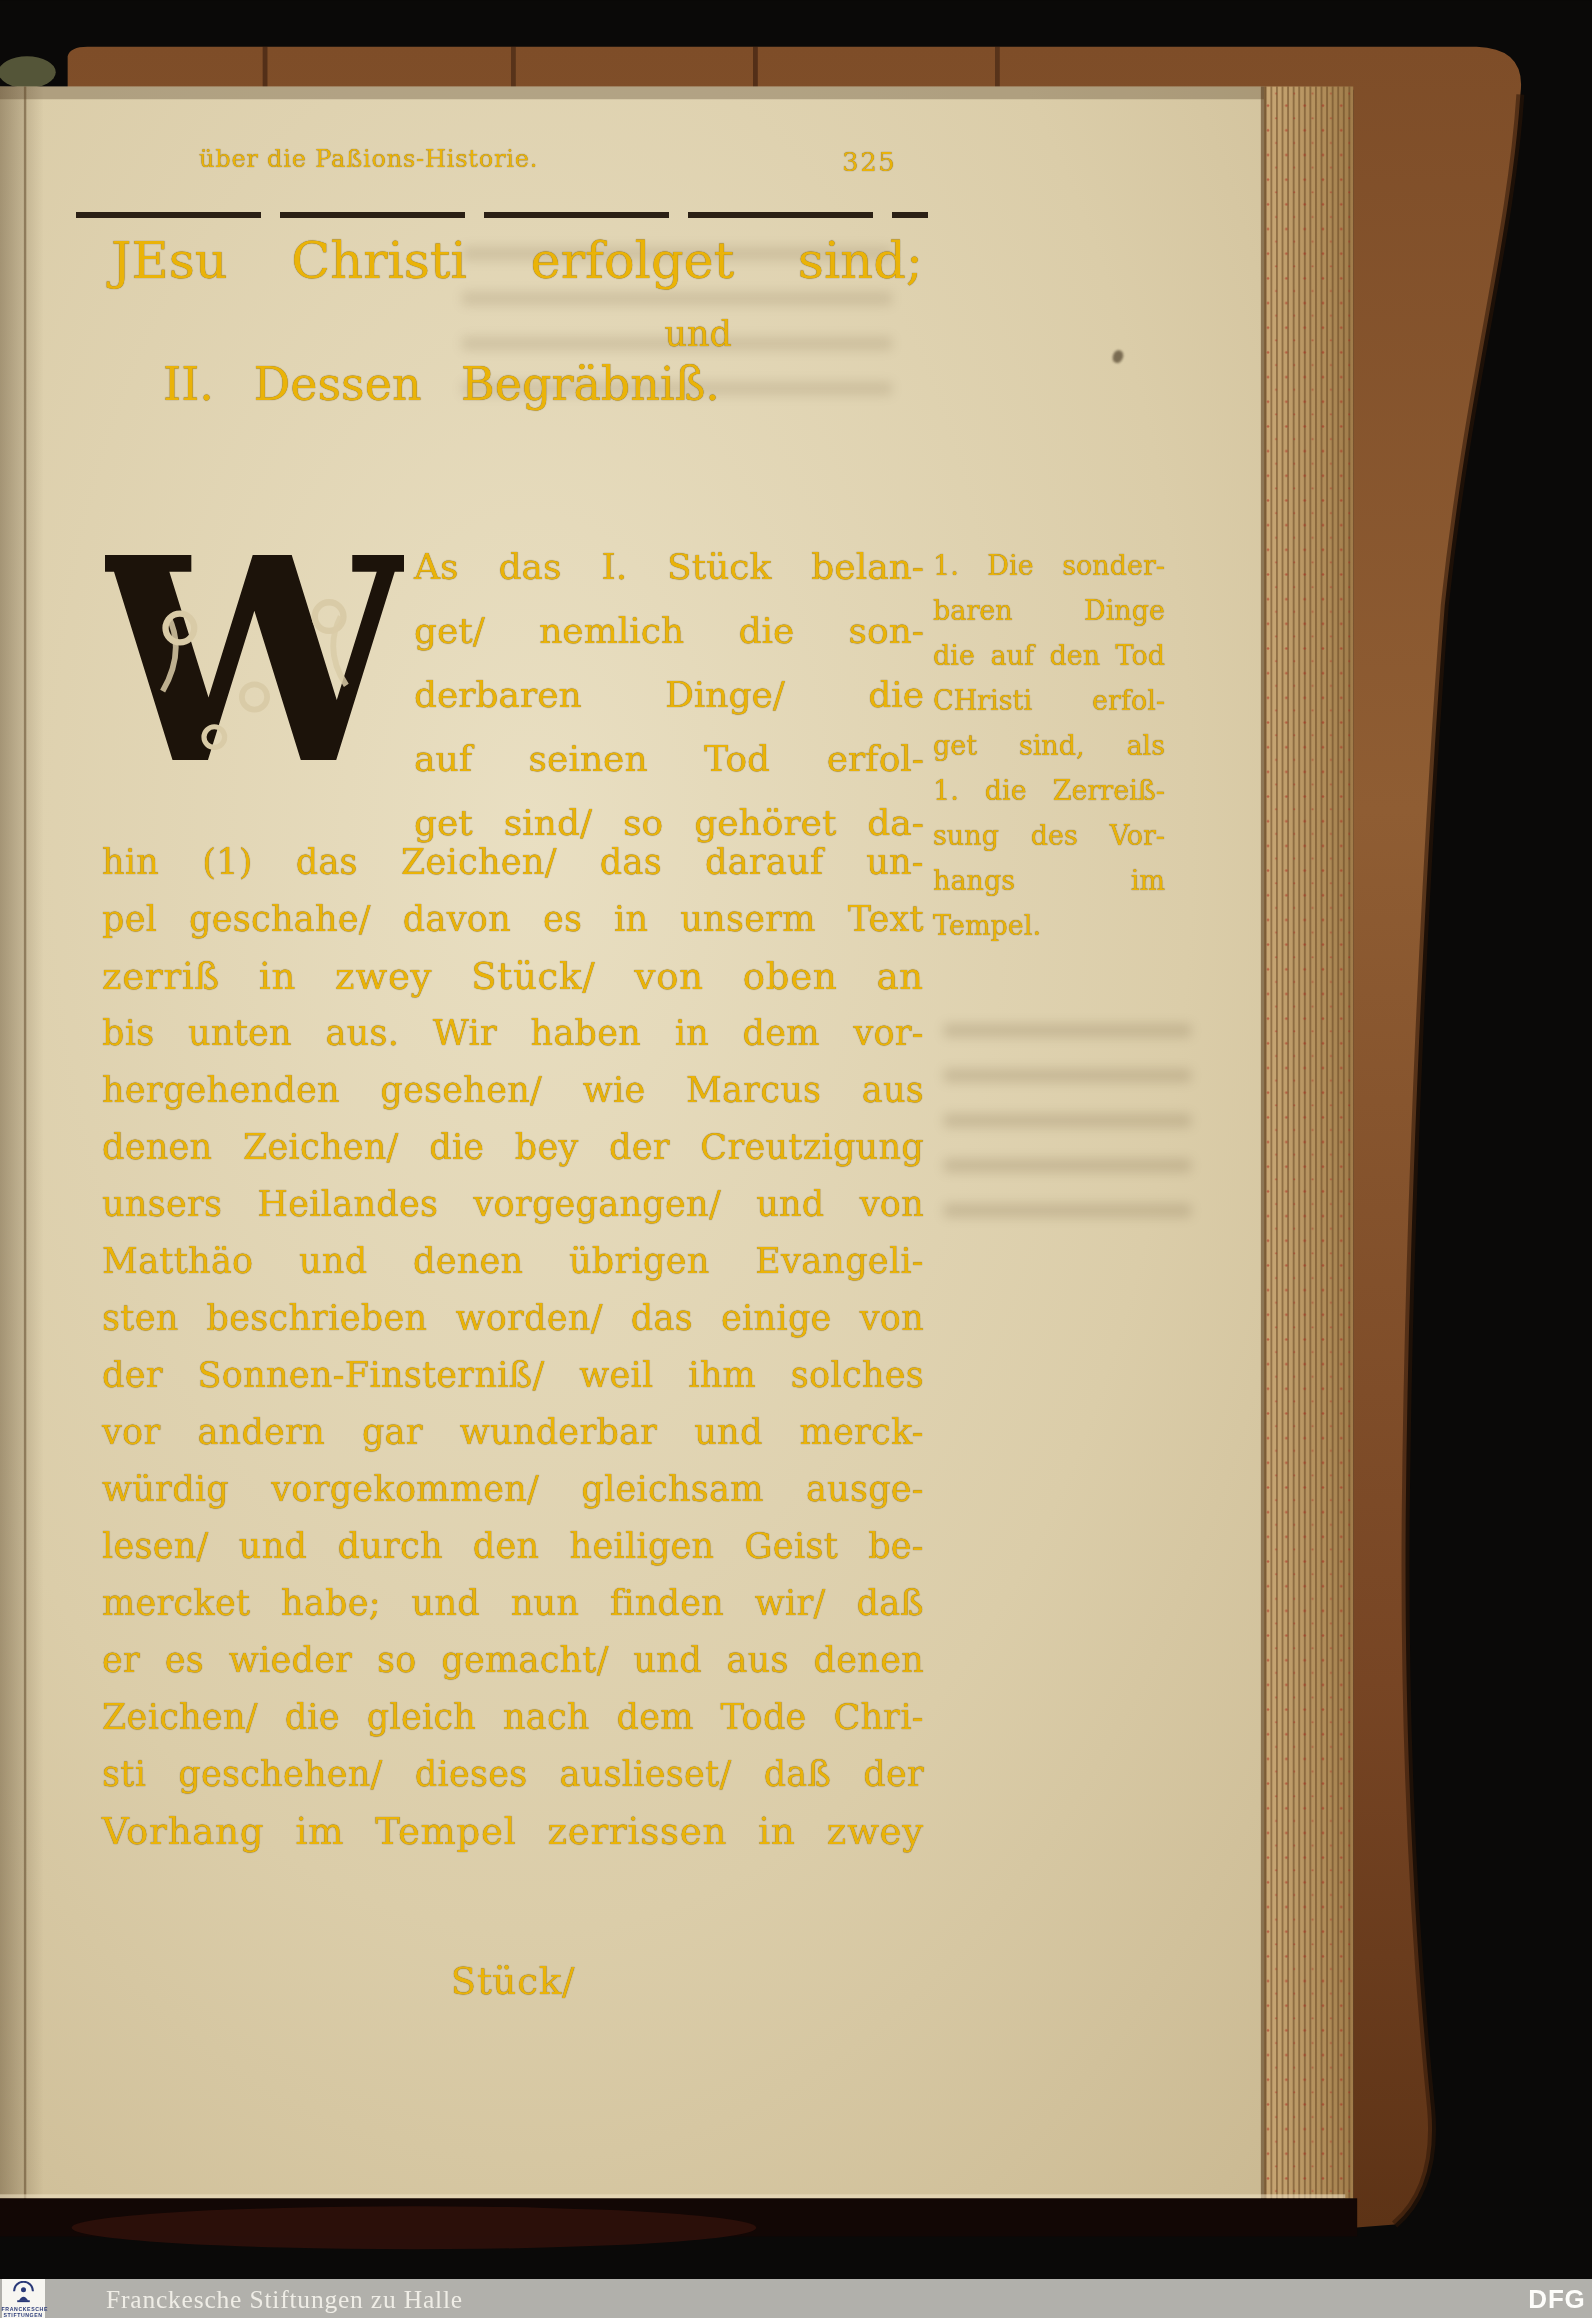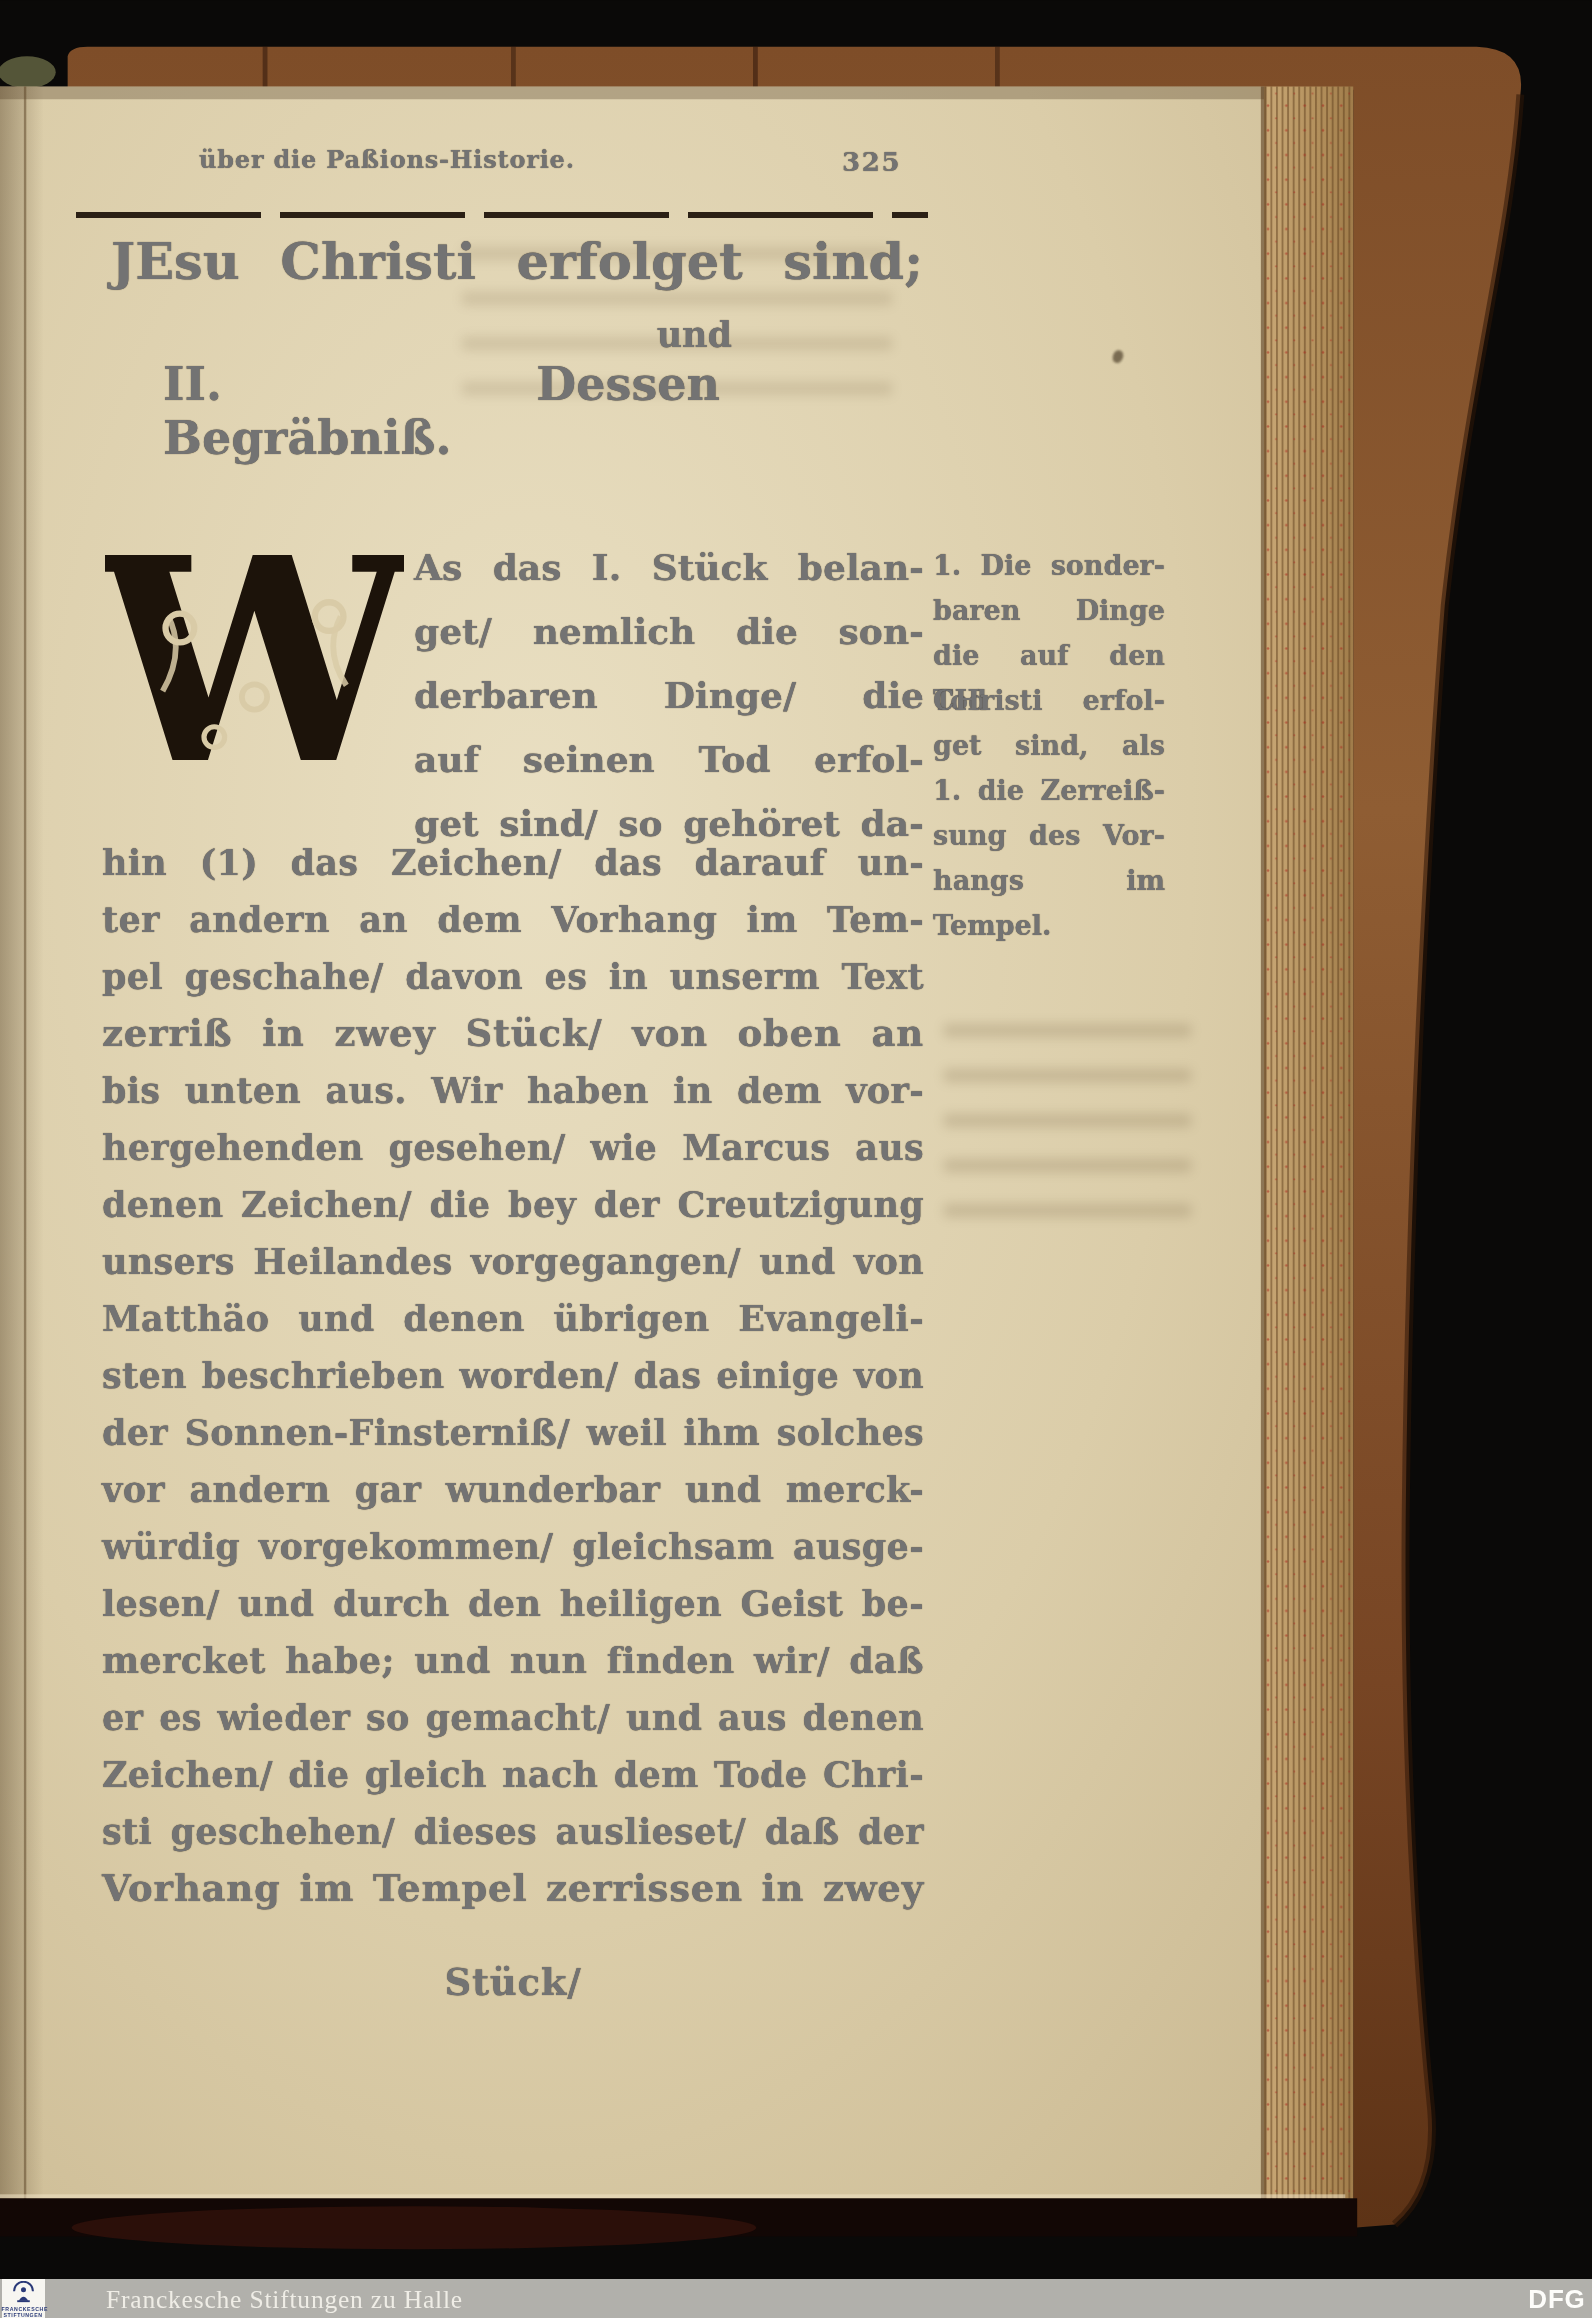--- a/index.html
+++ b/index.html
@@ -1,19 +1,19 @@
 <!DOCTYPE html>
 <html style="font-size:12.7px"><head>
 <meta charset="utf-8">
 <style>
   html,body{margin:0;padding:0;background:#000;}
   .stage{position:relative;width:1592px;height:2319px;background:#0a0908;overflow:hidden;
          font-family:"DejaVu Serif",serif;}
   .abs{position:absolute;}
-  .ink{color:#737373;font-weight:700;text-shadow:0 0 1px rgba(42,30,14,.75);}
+  .ink{color:#eab308;font-weight:400;text-shadow:0 0 1px rgba(42,30,14,.75);}
   .jline{text-align:justify;text-align-last:justify;}
   
   .header-line{top:145px;left:199px;font-size:24px;letter-spacing:0.8px;}
   .page-num{top:147px;left:842px;font-size:26px;letter-spacing:1.6px;}
   .rule{top:212px;left:76px;width:852px;height:5.6px;
         background:repeating-linear-gradient(90deg,#2b2015 0 185px,rgba(43,32,21,0) 185px 204px);}
   
   .title1{top:231px;left:111px;width:812px;font-size:51px;}
   .title-und{top:314px;left:111px;width:621px;font-size:35px;text-align:right;}
   .title2{top:357px;left:163px;width:557px;font-size:46px;}
@@ -139,21 +139,20 @@
   <div class="abs ink indent-block">
       <div class="ind-line">As das I. Stück belan-</div>
       <div class="ind-line">get/ nemlich die son-</div>
       <div class="ind-line">derbaren Dinge/ die</div>
       <div class="ind-line">auf seinen Tod erfol-</div>
       <div class="ind-line">get sind/ so gehöret da-</div>
     </div>
 
   <div class="abs ink body-block">
       <div class="body-line">hin (1) das Zeichen/ das darauf un-</div>
-      <div class="body-line">ter andern an dem Vorhang im Tem-</div>
       <div class="body-line">pel geschahe/ davon es in unserm Text</div>
       <div class="body-line em">zerriß in zwey Stück/ von oben an</div>
       <div class="body-line">bis unten aus. Wir haben in dem vor-</div>
       <div class="body-line">hergehenden gesehen/ wie Marcus aus</div>
       <div class="body-line">denen Zeichen/ die bey der Creutzigung</div>
       <div class="body-line">unsers Heilandes vorgegangen/ und von</div>
       <div class="body-line">Matthäo und denen übrigen Evangeli-</div>
       <div class="body-line">sten beschrieben worden/ das einige von</div>
       <div class="body-line">der Sonnen-Finsterniß/ weil ihm solches</div>
       <div class="body-line">vor andern gar wunderbar und merck-</div>

